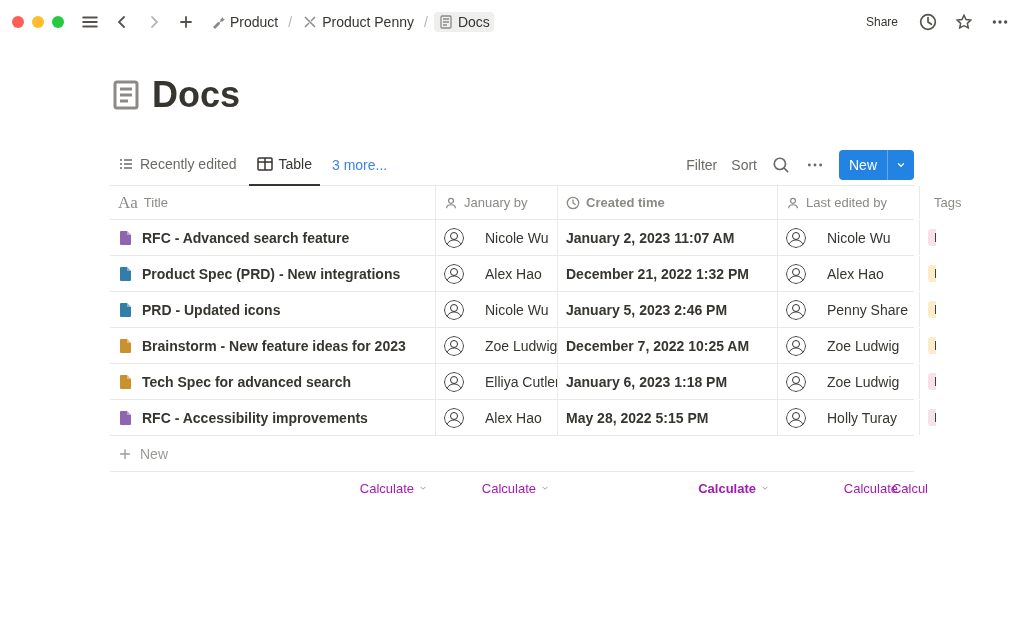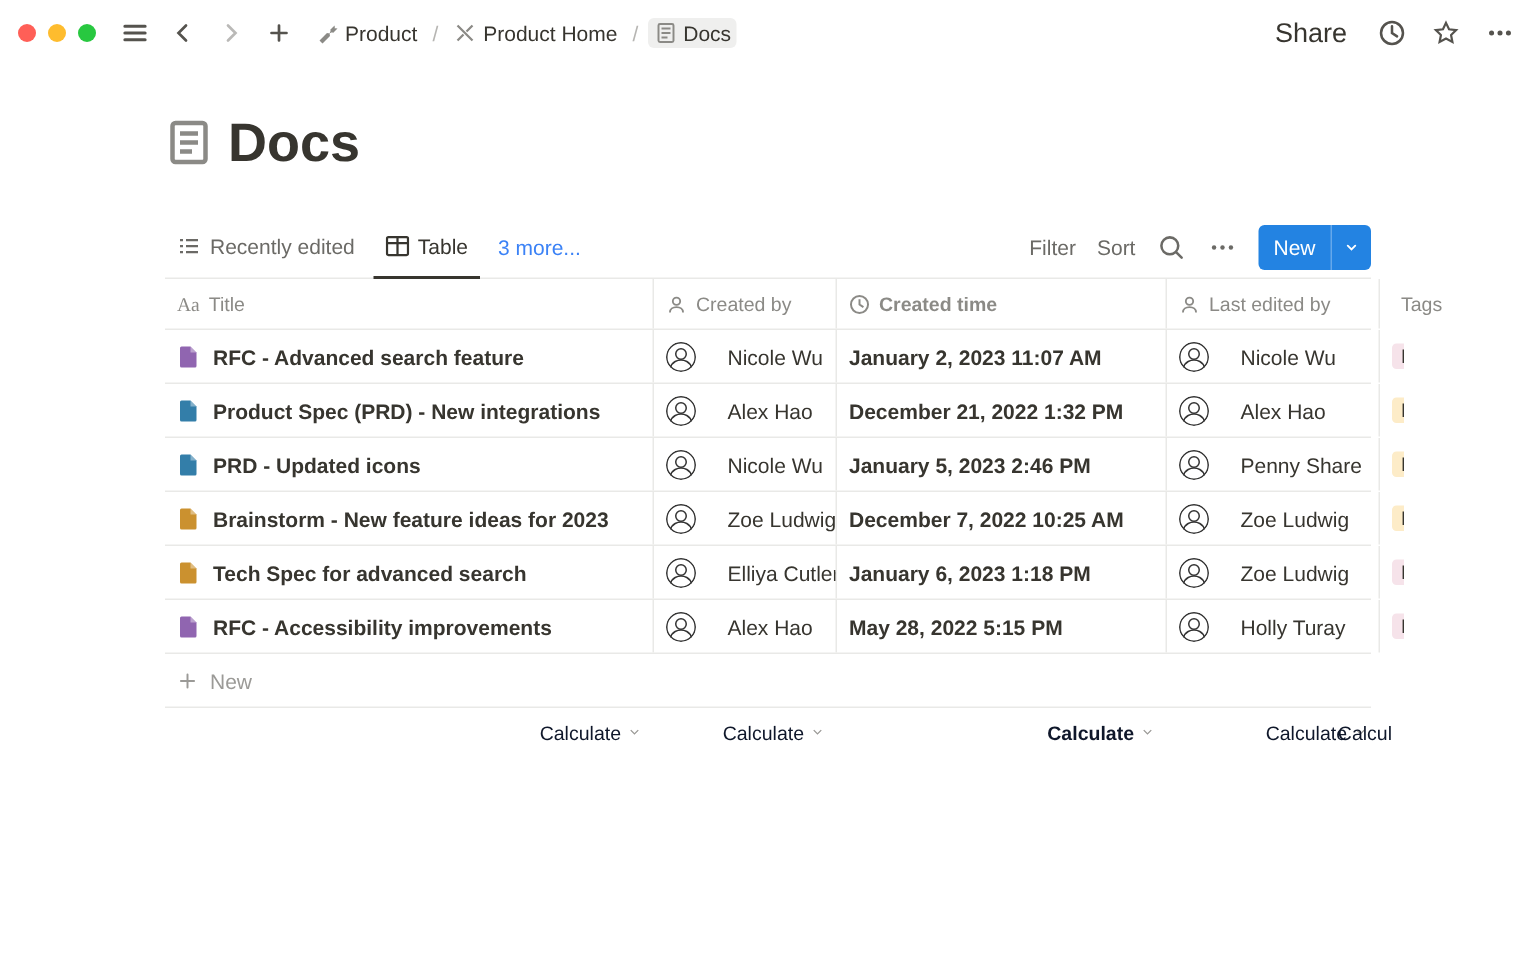--- a/index.html
+++ b/index.html
@@ -13,21 +13,21 @@
 .tl-yellow { background: #febc2e; }
 .tl-green { background: #28c840; }
 .icon-btn { width: 24px; height: 24px; display: flex; align-items: center; justify-content: center; border-radius: 4px; color: #55534e; cursor: pointer; }
 .breadcrumb { display: flex; align-items: center; gap: 6px; font-size: 14px; color: #37352f; }
 .breadcrumb .sep { color: #b6b5b2; }
 .breadcrumb .crumb { display: flex; align-items: center; gap: 4px; padding: 2px 4px; border-radius: 4px; cursor: pointer; }
 .breadcrumb .crumb.current { background: #efefee; }
 .crumb svg { width: 16px; height: 16px; fill: #8b8a86; }
 .spacer { flex: 1; }
 .top-actions { display: flex; align-items: center; gap: 12px; }
-.share-btn { font-size: 18px; color: #37352f; cursor: pointer; padding: 4px 6px; border-radius: 4px; }
+.share-btn { font-size: 12px; color: #37352f; cursor: pointer; padding: 4px 6px; border-radius: 4px; }
 
 
 .page { padding: 30px 110px 0 110px; }
 .page-header { display: flex; align-items: center; gap: 10px; margin-bottom: 28px; }
 .page-header svg { width: 32px; height: 32px; fill: #8b8a86; }
 .page-title { font-size: 36px; font-weight: 700; color: #37352f; }
 
 .view-row { display: flex; align-items: center; border-bottom: 1px solid #e9e9e7; height: 42px; position: relative; }
 .view-tabs { display: flex; align-items: center; gap: 4px; }
 .view-tab { display: flex; align-items: center; gap: 6px; padding: 6px 8px; font-size: 14px; color: #6b6a66; cursor: pointer; border-bottom: 2px solid transparent; height: 42px; }
@@ -61,21 +61,21 @@
 .td-title .doc-icon { width: 16px; height: 16px; flex-shrink: 0; }
 .td-user { gap: 21px; }
 .avatar { width: 20px; height: 20px; border-radius: 50%; background: #e9e9e7; display: flex; align-items: center; justify-content: center; font-size: 10px; flex-shrink: 0; overflow: hidden; }
 .avatar svg { width: 20px; height: 20px; }
 .tag { display: inline-flex; padding: 1px 6px; border-radius: 3px; font-size: 13px; }
 .tag-eng { background: #f6e3ea; color: #37352f; }
 .tag-prod { background: #fdecc8; color: #37352f; }
 
 .add-row { display: flex; align-items: center; gap: 8px; height: 36px; padding: 0 8px; color: #9b9a97; cursor: pointer; border-bottom: 1px solid #e9e9e7; }
 .calc-row { display: flex; height: 32px; }
-.calc { display: flex; align-items: center; justify-content: flex-end; gap: 4px; color: #0f172a; font-size: 13px; padding: 0 8px; cursor: pointer; }
+.calc { display: flex; align-items: center; justify-content: flex-end; gap: 4px; color: #a21caf; font-size: 13px; padding: 0 8px; cursor: pointer; }
 </style>
 </head>
 <body>
 
 <svg width="0" height="0" style="position:absolute">
   <defs>
     <g id="i-doc">
         <path d="M3 1h7l4 4v10a1 1 0 0 1-1 1H3a1 1 0 0 1-1-1V2a1 1 0 0 1 1-1zm6 1v4h4"></path>
       </g>
     <g id="i-page">
@@ -139,21 +139,21 @@
       <svg viewBox="0 0 16 16">
           <path d="M13 3a4 4 0 0 1-5 5l-5 5 2 2 5-5a4 4 0 0 1 5-5l-3 3-2-2z" fill="#8b8a86"></path>
         </svg>
       <span>Product</span>
     </span>
     <span class="sep">/</span>
     <span class="crumb">
       <svg viewBox="0 0 16 16">
           <path d="M3 13l4-4m2-2l4-4M3 3l10 10" stroke="#8b8a86" stroke-width="1.5" fill="none"></path>
         </svg>
-      <span>Product Home</span>
+      <span>Product Penny</span>
     </span>
     <span class="sep">/</span>
     <span class="crumb current">
       <svg viewBox="0 0 16 16">
           <rect x="3" y="2" width="10" height="12" rx="1" fill="none" stroke="#8b8a86" stroke-width="1.3"></rect>
           <path d="M5 5h6M5 8h6M5 11h4" stroke="#8b8a86" stroke-width="1.3"></path>
         </svg>
       <span>Docs</span>
     </span>
   </div>
@@ -230,29 +230,29 @@
               <path d="M4 6l4 4 4-4" stroke="#fff" stroke-width="2" fill="none" stroke-linecap="round"></path>
             </svg>
         </span>
       </div>
     </div>
   </div>
 
   <div class="table">
     <div class="thead">
       <div class="th col-title">
-        <span style="font-family:serif;font-size:13px;">Aa</span>
+        <span style="font-family:serif;font-size:17px;">Aa</span>
         <span>Title</span>
       </div>
       <div class="th col-created-by">
         <svg viewBox="0 0 16 16">
             <circle cx="8" cy="5.5" r="2.8" fill="none" stroke="#8b8a86" stroke-width="1.4"></circle>
             <path d="M3 14c0-2.5 2.2-4 5-4s5 1.5 5 4" fill="none" stroke="#8b8a86" stroke-width="1.4"></path>
           </svg>
-        <span>Created by</span>
+        <span>January by</span>
       </div>
       <div class="th col-created-time">
         <svg viewBox="0 0 16 16">
             <use href="#i-clock"></use>
           </svg>
         <span>Created time</span>
       </div>
       <div class="th col-edited-by">
         <svg viewBox="0 0 16 16">
             <circle cx="8" cy="5.5" r="2.8" fill="none" stroke="#8b8a86" stroke-width="1.4"></circle>

